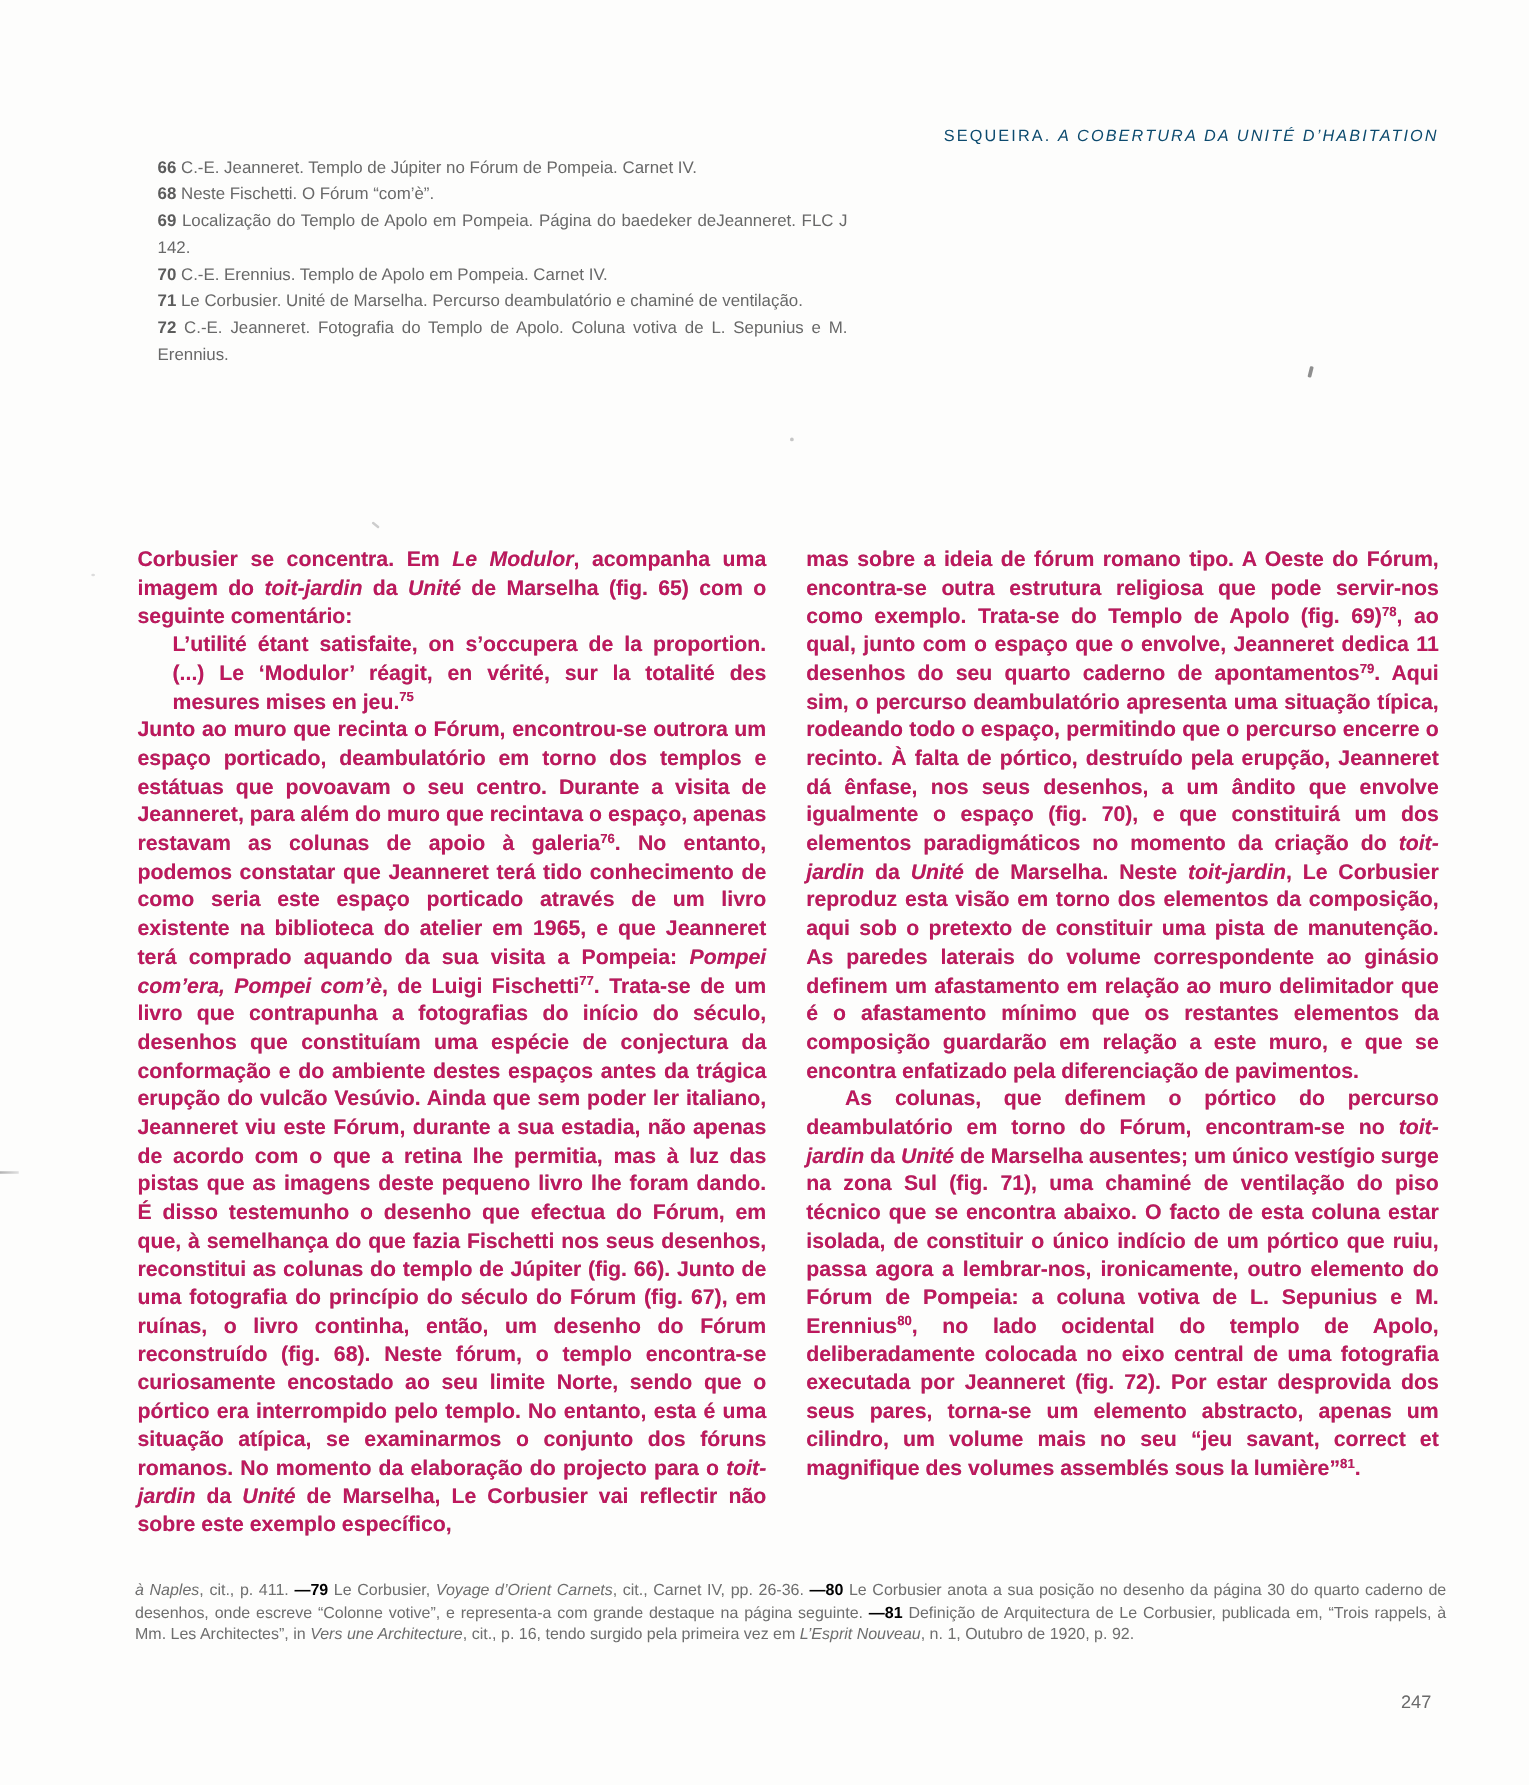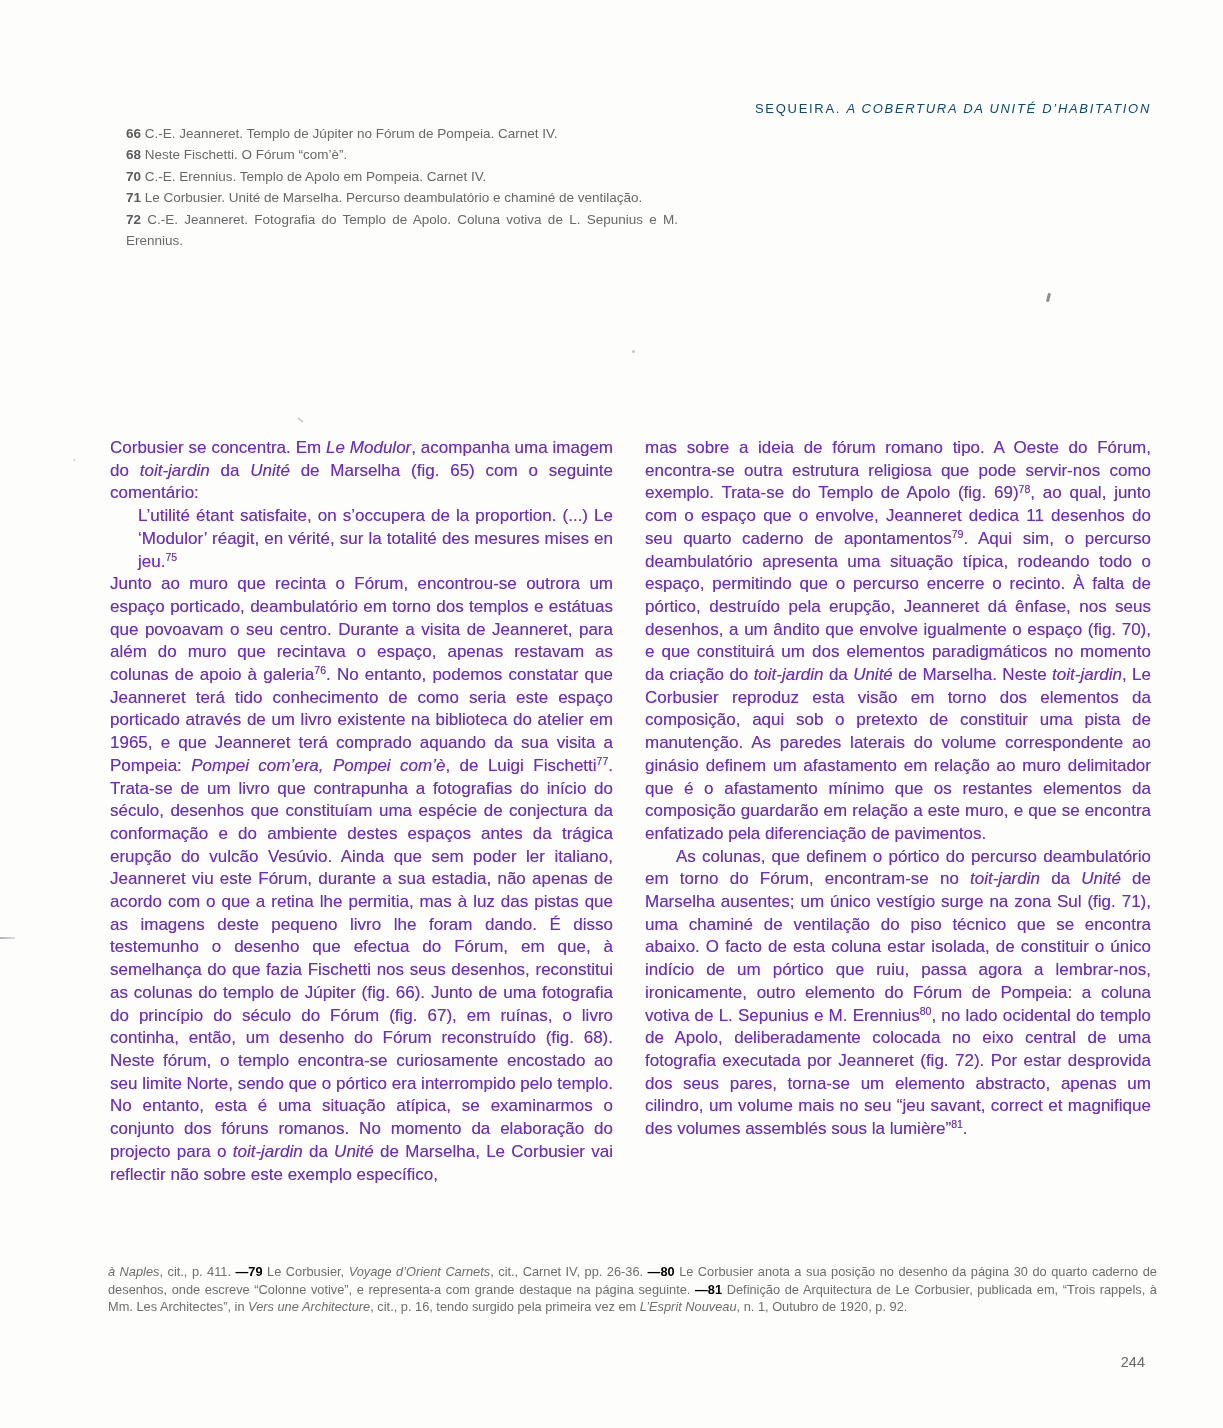--- a/index.html
+++ b/index.html
@@ -43,23 +43,24 @@
   }
   .captions p { margin: 0; }
   .captions b { font-weight: bold; color: #5c5c5c; }
 
   
   .col {
     position: absolute;
     top: 437px;
     font-size: 17px;
     line-height: 22.7px;
-    color: #6d28d9;
+    color: #be185d;
     text-align: justify;
     text-shadow: 0 0 0.4px rgba(87,87,87,0.55);
+    font-weight: bold;
   }
   .col p { margin: 0; }
   .col-left  { left: 110px; width: 503px; }
   .col-right { left: 645px; width: 506px; }
   .quote { margin-left: 28px !important; }
   .indent { text-indent: 31px; }
 
   .col i, .captions i, .footnotes i { font-style: italic; }
   sup {
     font-size: 62%;
@@ -106,39 +107,40 @@
 
   <div class="running-head">
     <span class="head-author">SEQUEIRA.</span>
     <span> </span>
     <span class="head-title">A COBERTURA DA UNITÉ D’HABITATION</span>
   </div>
 
   <div class="captions">
     <p><b>66</b><span> C.-E. Jeanneret. Templo de Júpiter no Fórum de Pompeia. Carnet IV.</span></p>
     <p><b>68</b><span> Neste Fischetti. O Fórum “com’è”.</span></p>
+    <p><b>69</b><span> Localização do Templo de Apolo em Pompeia. Página do baedeker deJeanneret. FLC J 142.</span></p>
     <p><b>70</b><span> C.-E. Erennius. Templo de Apolo em Pompeia. Carnet IV.</span></p>
     <p><b>71</b><span> Le Corbusier. Unité de Marselha. Percurso deambulatório e chaminé de ventilação.</span></p>
     <p><b>72</b><span> C.-E. Jeanneret. Fotografia do Templo de Apolo. Coluna votiva de L. Sepunius e M. Erennius.</span></p>
   </div>
 
   <div class="col col-left">
     <p><span>Corbusier se concentra. Em </span><i>Le Modulor</i><span>, acompanha uma imagem do </span><i>toit-jardin</i><span> da </span><i>Unité</i><span> de Marselha (fig. 65) com o seguinte comentário:</span></p>
     <p class="quote"><span>L’utilité étant satisfaite, on s’occupera de la proportion. (...) Le ‘Modulor’ réagit, en vérité, sur la totalité des mesures mises en jeu.</span><sup>75</sup></p>
     <p><span>Junto ao muro que recinta o Fórum, encontrou-se outrora um espaço porticado, deambulatório em torno dos templos e estátuas que povoavam o seu centro. Durante a visita de Jeanneret, para além do muro que recintava o espaço, apenas restavam as colunas de apoio à galeria</span><sup>76</sup><span>. No entanto, podemos constatar que Jeanneret terá tido conhecimento de como seria este espaço porticado através de um livro existente na biblioteca do atelier em 1965, e que Jeanneret terá comprado aquando da sua visita a Pompeia: </span><i>Pompei com’era, Pompei com’è</i><span>, de Luigi Fischetti</span><sup>77</sup><span>. Trata-se de um livro que contrapunha a fotografias do início do século, desenhos que constituíam uma espécie de conjectura da conformação e do ambiente destes espaços antes da trágica erupção do vulcão Vesúvio. Ainda que sem poder ler italiano, Jeanneret viu este Fórum, durante a sua estadia, não apenas de acordo com o que a retina lhe permitia, mas à luz das pistas que as imagens deste pequeno livro lhe foram dando. É disso testemunho o desenho que efectua do Fórum, em que, à semelhança do que fazia Fischetti nos seus desenhos, reconstitui as colunas do templo de Júpiter (fig. 66). Junto de uma fotografia do princípio do século do Fórum (fig. 67), em ruínas, o livro continha, então, um desenho do Fórum reconstruído (fig. 68). Neste fórum, o templo encontra-se curiosamente encostado ao seu limite Norte, sendo que o pórtico era interrompido pelo templo. No entanto, esta é uma situação atípica, se examinarmos o conjunto dos fóruns romanos. No momento da elaboração do projecto para o </span><i>toit-jardin</i><span> da </span><i>Unité</i><span> de Marselha, Le Corbusier vai reflectir não sobre este exemplo específico,</span></p>
   </div>
 
   <div class="col col-right">
     <p><span>mas sobre a ideia de fórum romano tipo. A Oeste do Fórum, encontra-se outra estrutura religiosa que pode servir-nos como exemplo. Trata-se do Templo de Apolo (fig. 69)</span><sup>78</sup><span>, ao qual, junto com o espaço que o envolve, Jeanneret dedica 11 desenhos do seu quarto caderno de apontamentos</span><sup>79</sup><span>. Aqui sim, o percurso deambulatório apresenta uma situação típica, rodeando todo o espaço, permitindo que o percurso encerre o recinto. À falta de pórtico, destruído pela erupção, Jeanneret dá ênfase, nos seus desenhos, a um ândito que envolve igualmente o espaço (fig. 70), e que constituirá um dos elementos paradigmáticos no momento da criação do </span><i>toit-jardin</i><span> da </span><i>Unité</i><span> de Marselha. Neste </span><i>toit-jardin</i><span>, Le Corbusier reproduz esta visão em torno dos elementos da composição, aqui sob o pretexto de constituir uma pista de manutenção. As paredes laterais do volume correspondente ao ginásio definem um afastamento em relação ao muro delimitador que é o afastamento mínimo que os restantes elementos da composição guardarão em relação a este muro, e que se encontra enfatizado pela diferenciação de pavimentos.</span></p>
     <p class="indent"><span>As colunas, que definem o pórtico do percurso deambulatório em torno do Fórum, encontram-se no </span><i>toit-jardin</i><span> da </span><i>Unité</i><span> de Marselha ausentes; um único vestígio surge na zona Sul (fig. 71), uma chaminé de ventilação do piso técnico que se encontra abaixo. O facto de esta coluna estar isolada, de constituir o único indício de um pórtico que ruiu, passa agora a lembrar-nos, ironicamente, outro elemento do Fórum de Pompeia: a coluna votiva de L. Sepunius e M. Erennius</span><sup>80</sup><span>, no lado ocidental do templo de Apolo, deliberadamente colocada no eixo central de uma fotografia executada por Jeanneret (fig. 72). Por estar desprovida dos seus pares, torna-se um elemento abstracto, apenas um cilindro, um volume mais no seu “jeu savant, correct et magnifique des volumes assemblés sous la lumière”</span><sup>81</sup><span>.</span></p>
   </div>
 
   <div class="footnotes"><i>à Naples</i><span>, cit., p. 411. </span><b>—79</b><span> Le Corbusier, </span><i>Voyage d’Orient Carnets</i><span>, cit., Carnet IV, pp. 26-36. </span><b>—80</b><span> Le Corbusier anota a sua posição no desenho da página 30 do quarto caderno de desenhos, onde escreve “Colonne votive”, e representa-a com grande destaque na página seguinte. </span><b>—81</b><span> Definição de Arquitectura de Le Corbusier, publicada em, “Trois rappels, à Mm. Les Architectes”, in </span><i>Vers une Architecture</i><span>, cit., p. 16, tendo surgido pela primeira vez em </span><i>L’Esprit Nouveau</i><span>, n. 1, Outubro de 1920, p. 92.</span></div>
 
-  <div class="page-number">244</div>
+  <div class="page-number">247</div>
 
   <div class="artifact art-dash"></div>
   <div class="artifact art-tick"></div>
   <div class="artifact art-dot"></div>
   <div class="artifact art-grave"></div>
   <div class="artifact art-speck"></div>
 
 </div>
 
 </body></html>

